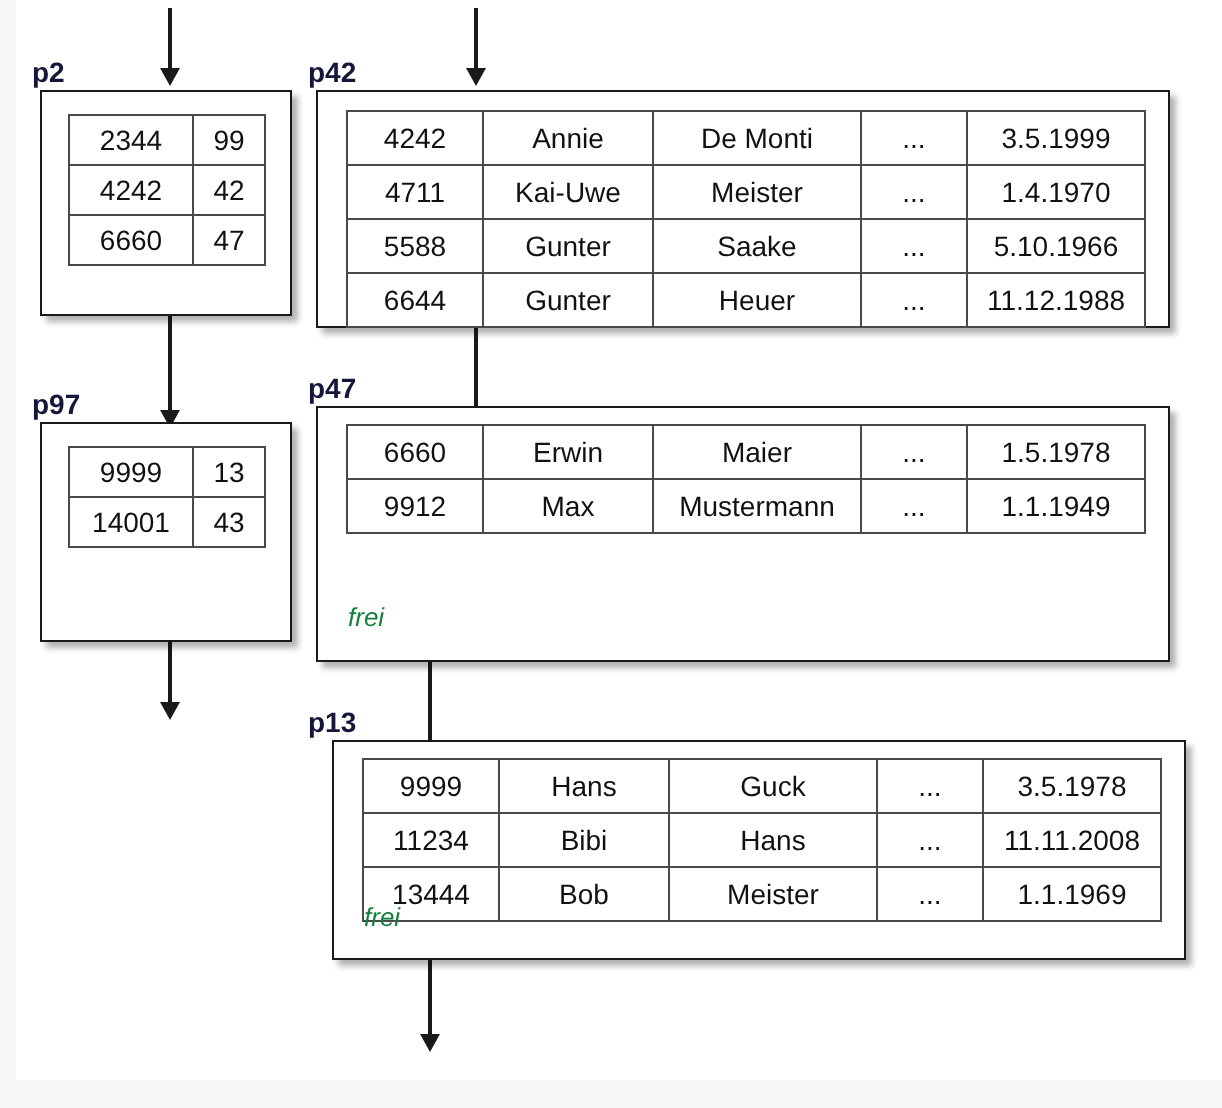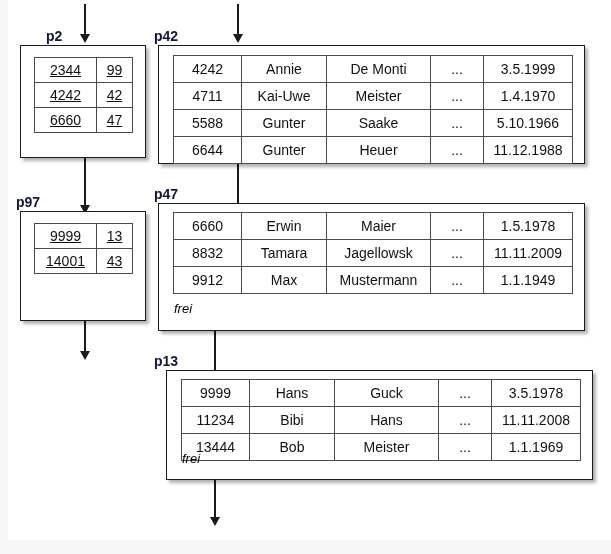--- a/index.html
+++ b/index.html
@@ -43,26 +43,26 @@
     text-align:center;
     vertical-align:middle;
     font-size:14px;
     color:#111;
     font-weight:400;
     padding:0;
     height:26px;
     line-height:26px;
     white-space:nowrap;
   }
-  table.grid.idx td{ height:24px; line-height:24px;text-decoration:underline; }
+  table.grid.idx td{ height:24px; line-height:24px; }
   .frei{
     position:absolute;
     font-style:italic;
     font-size:13px;
-    color:#000000;
+    color:#15803d;
   }
   
   .arrow{ position:absolute; }
   .arrow .shaft{
     position:absolute;
     left:0; top:0;
     width:1.5px;
     background:#1a1a1a;
   }
   .arrow .head{
@@ -107,21 +107,21 @@
   <div class="arrow" style="left:206px;top:331px;">
     <div class="shaft" style="height:42px;"></div>
     <div class="head" style="top:39px;"></div>
   </div>
 
   <div class="arrow" style="left:206px;top:480px;">
     <div class="shaft" style="height:40px;"></div>
     <div class="head" style="top:37px;"></div>
   </div>
 
-  <div class="node-label" style="left:8px;top:28px;margin-left:30px;">p2</div>
+  <div class="node-label" style="left:8px;top:28px;">p2</div>
   <div class="node" style="left:12px;top:45px;width:126px;height:113px;">
     <table class="grid idx" style="left:13px;top:11px;width:98px;">
       <colgroup>
           <col style="width:62px">
           <col style="width:36px">
         </colgroup>
       <tbody>
         <tr>
           <td>2344</td>
           <td>99</td>
@@ -213,27 +213,20 @@
       </colgroup>
       <tbody>
         <tr>
           <td>6660</td>
           <td>Erwin</td>
           <td>Maier</td>
           <td>...</td>
           <td>1.5.1978</td>
         </tr>
         <tr>
-          <td>8832</td>
-          <td>Tamara</td>
-          <td>Jagellowsk</td>
-          <td>...</td>
-          <td>11.11.2009</td>
-        </tr>
-        <tr>
           <td>9912</td>
           <td>Max</td>
           <td>Mustermann</td>
           <td>...</td>
           <td>1.1.1949</td>
         </tr>
       </tbody>
     </table>
     <div class="frei" style="left:15px;top:97px;">frei</div>
   </div>

